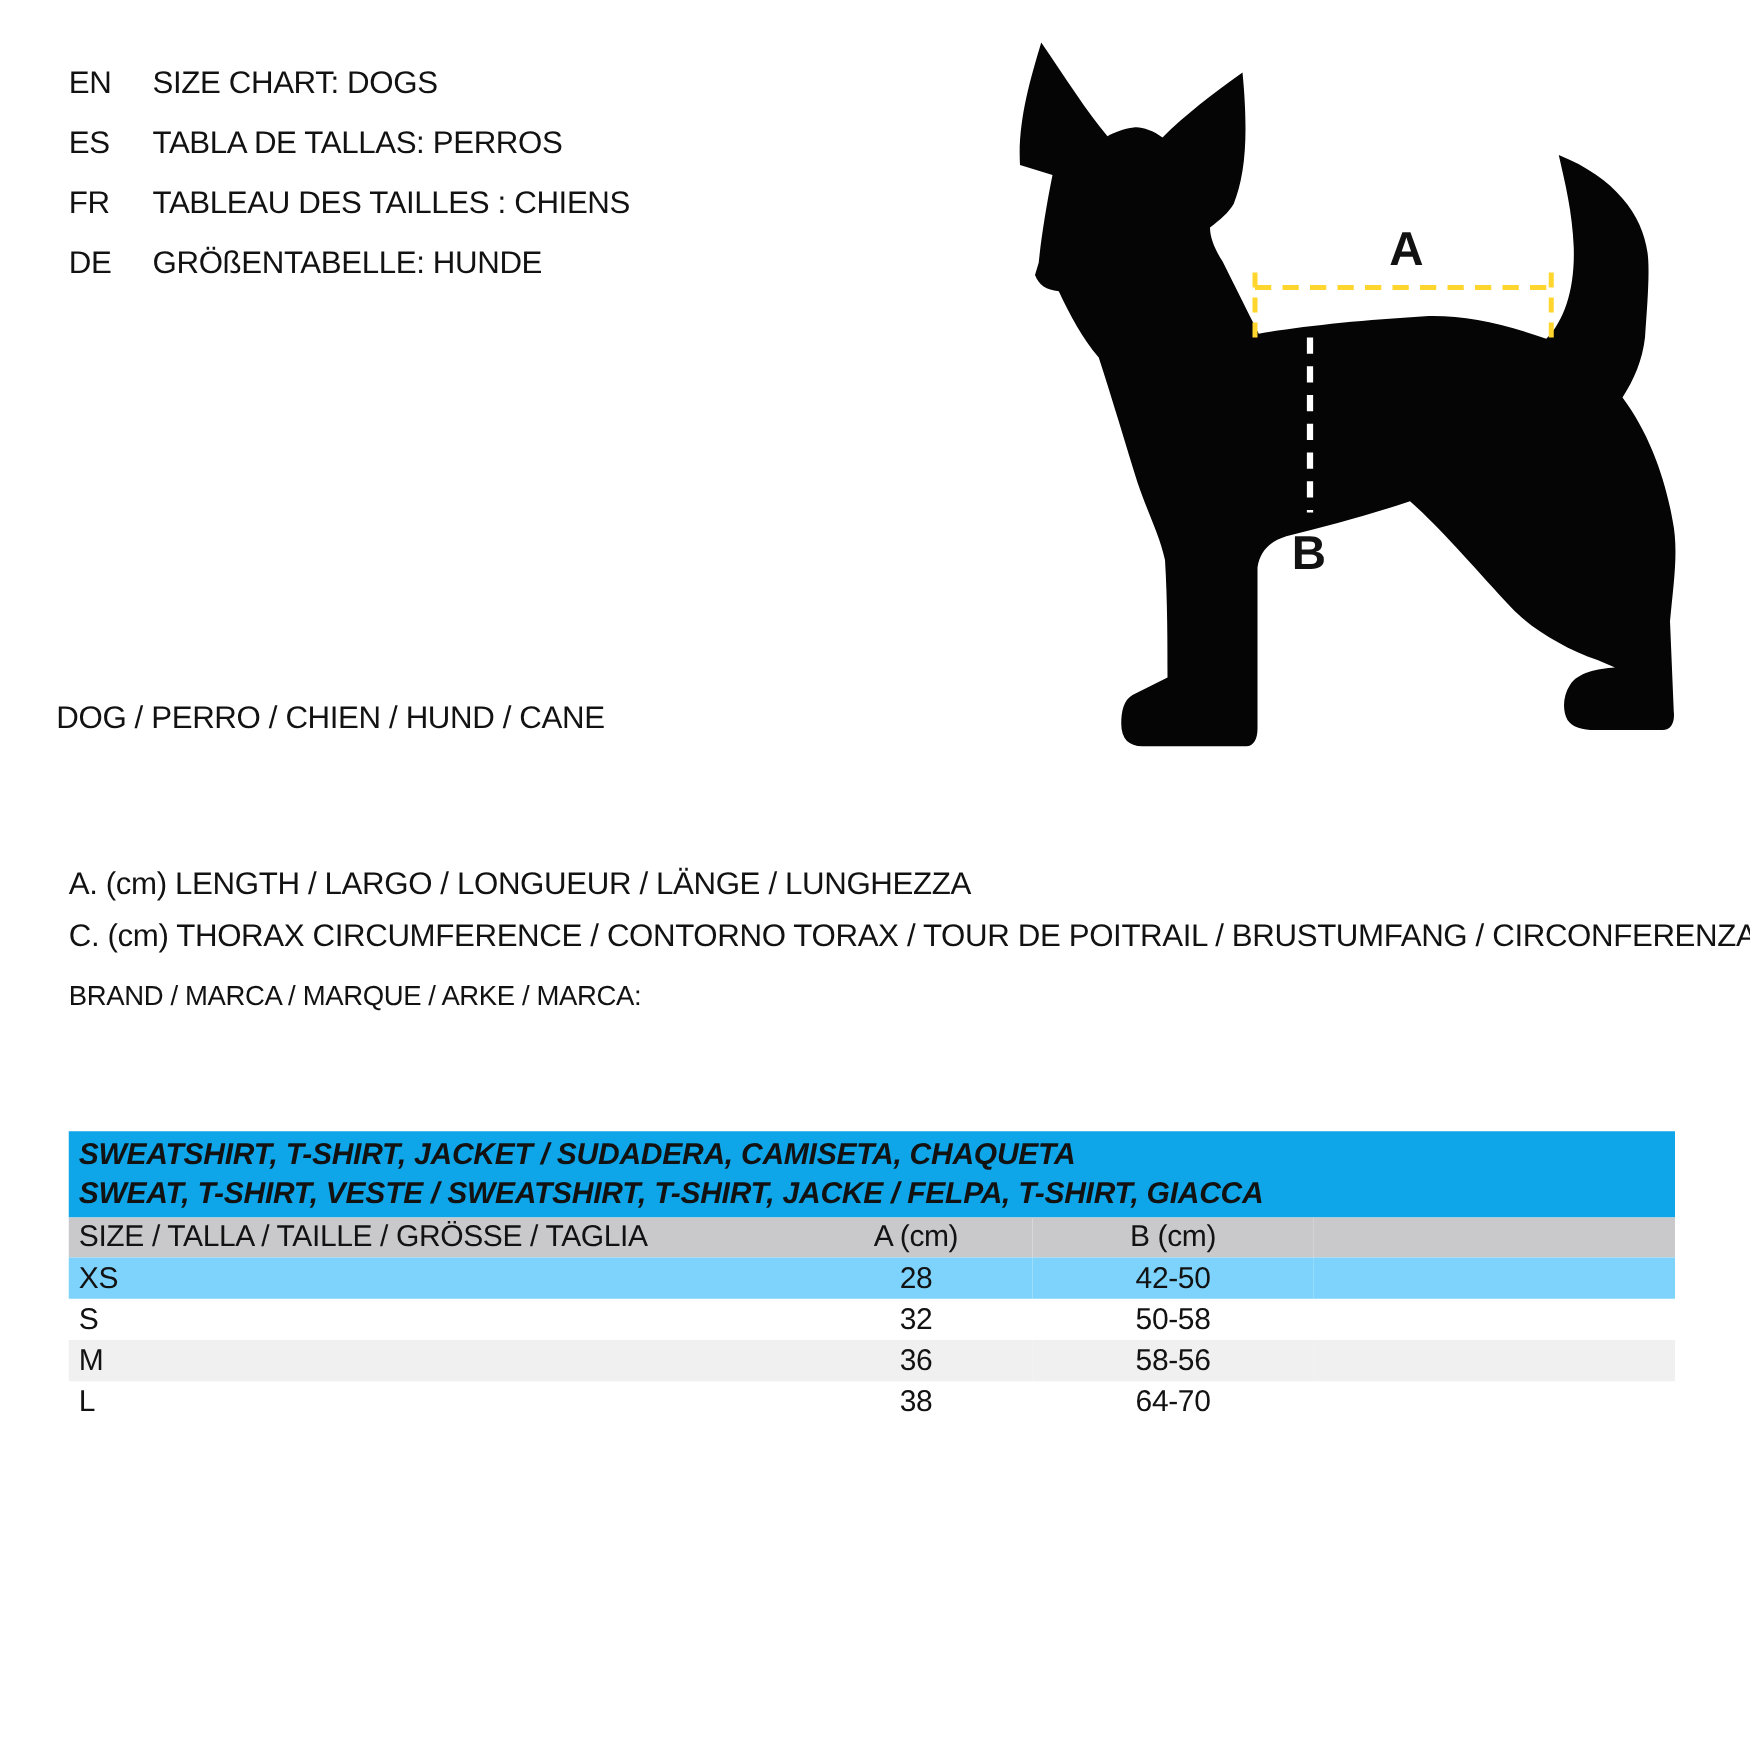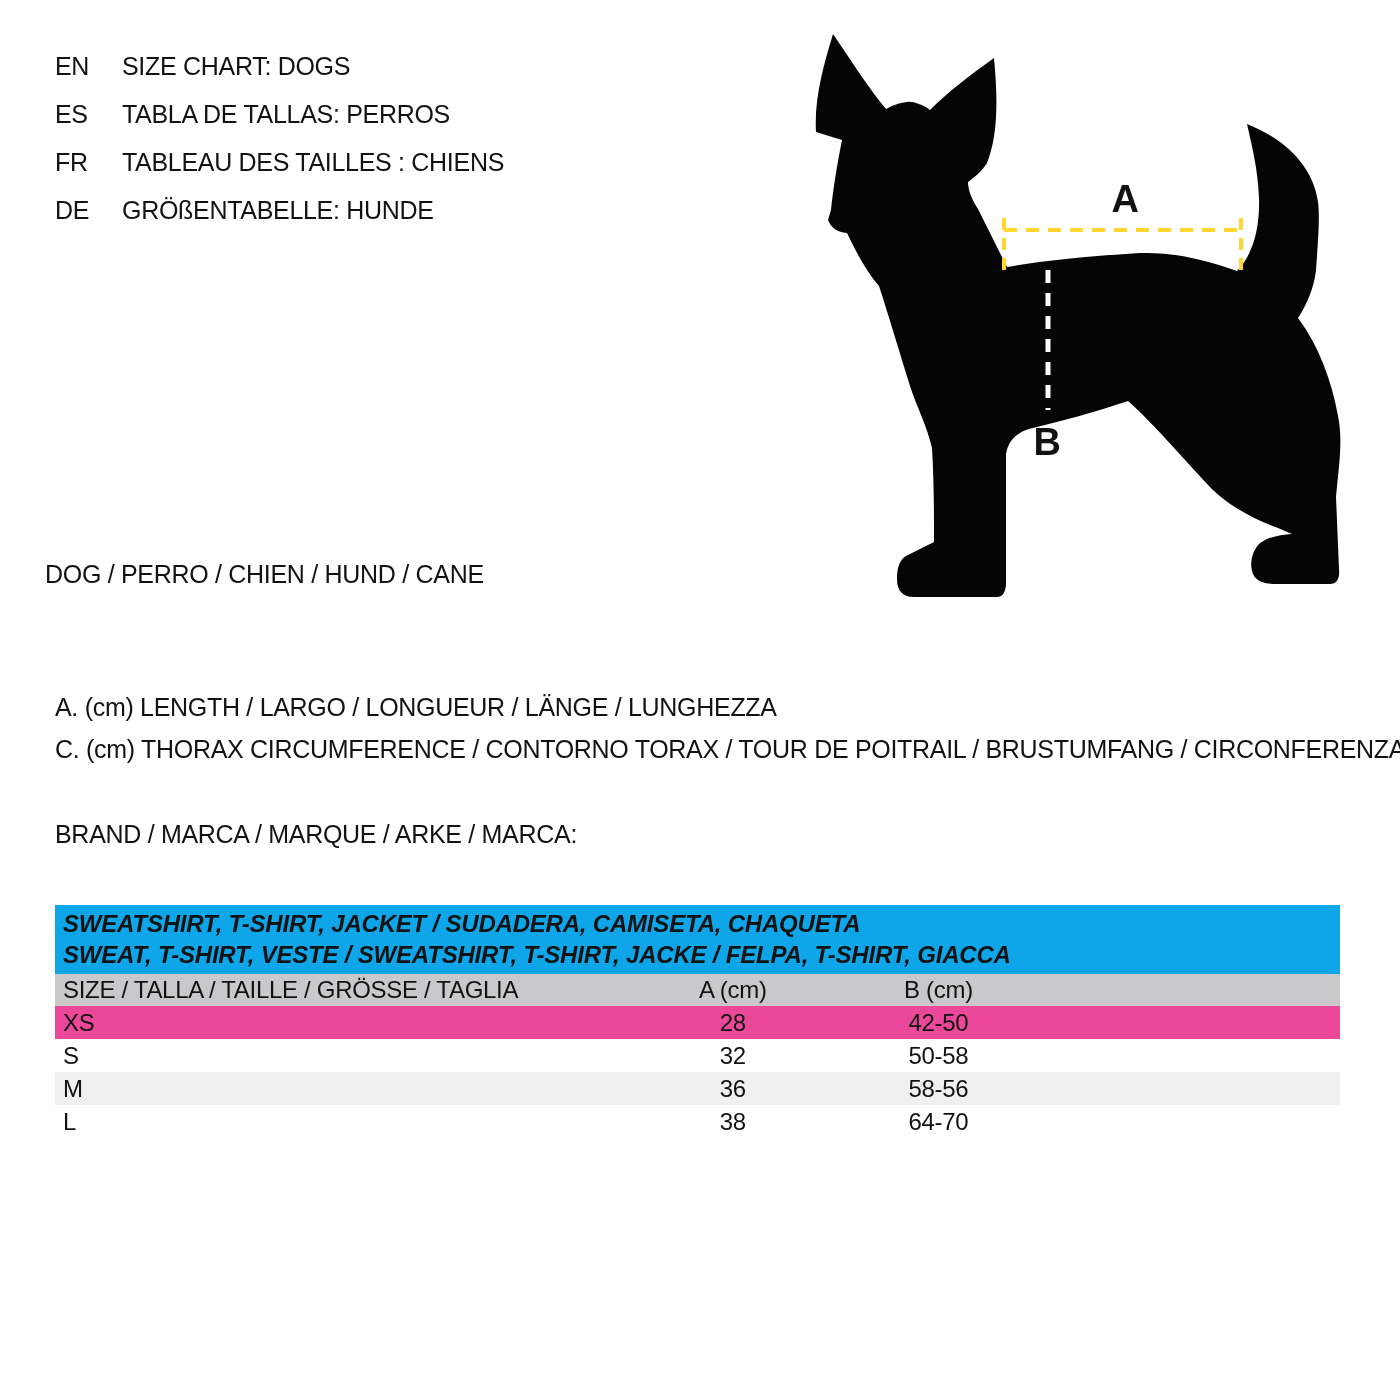--- a/index.html
+++ b/index.html
@@ -15,21 +15,21 @@
   .lang-row { display:flex; height:48px; align-items:center; font-size:25px; }
   .lang-row .code { width:67px; flex:0 0 67px; }
 
   
   .dog-figure { position:absolute; left:800px; top:20px; width:600px; height:600px; }
 
   
   .dog-caption { position:absolute; left:45px; top:560px; font-size:25px; }
   .measures { position:absolute; left:55px; top:686px; }
   .measure-row { height:42px; display:flex; align-items:center; font-size:25px; white-space:nowrap; }
-  .brand { position:absolute; left:55px; top:820px; font-size:25px; }
+  .brand { position:absolute; left:55px; top:784px; font-size:22px; }
 
   
   .size-table { position:absolute; left:55px; top:905px; width:1285px; }
   .tbl-header { padding:3px 8px 4px 8px; }
   .tbl-header .hline { font-size:24px; font-weight:700; line-height:31px; letter-spacing:-0.2px; white-space:nowrap; }
   table { width:100%; border-collapse:collapse; table-layout:fixed; }
   th, td { font-size:24px; font-weight:400; vertical-align:middle; }
   thead tr { height:32px; }
   thead th:first-child, tbody td:first-child { text-align:left; padding-left:8px;margin-left:47px; }
   .col-num { text-align:center;margin-top:44px; }
@@ -136,21 +136,21 @@
       </colgroup>
       <thead>
         <tr style="background:#C9C9CC;">
           <th>SIZE / TALLA / TAILLE / GRÖSSE / TAGLIA</th>
           <th class="col-num">A (cm)</th>
           <th class="col-num">B (cm)</th>
           <th></th>
         </tr>
       </thead>
       <tbody>
-        <tr style="background:#ec4899;">
+        <tr style="background:#7dd3fc;">
           <td>XS</td>
           <td class="col-num">28</td>
           <td class="col-num">42-50</td>
           <td></td>
         </tr>
         <tr>
           <td>S</td>
           <td class="col-num">32</td>
           <td class="col-num">50-58</td>
           <td></td>

